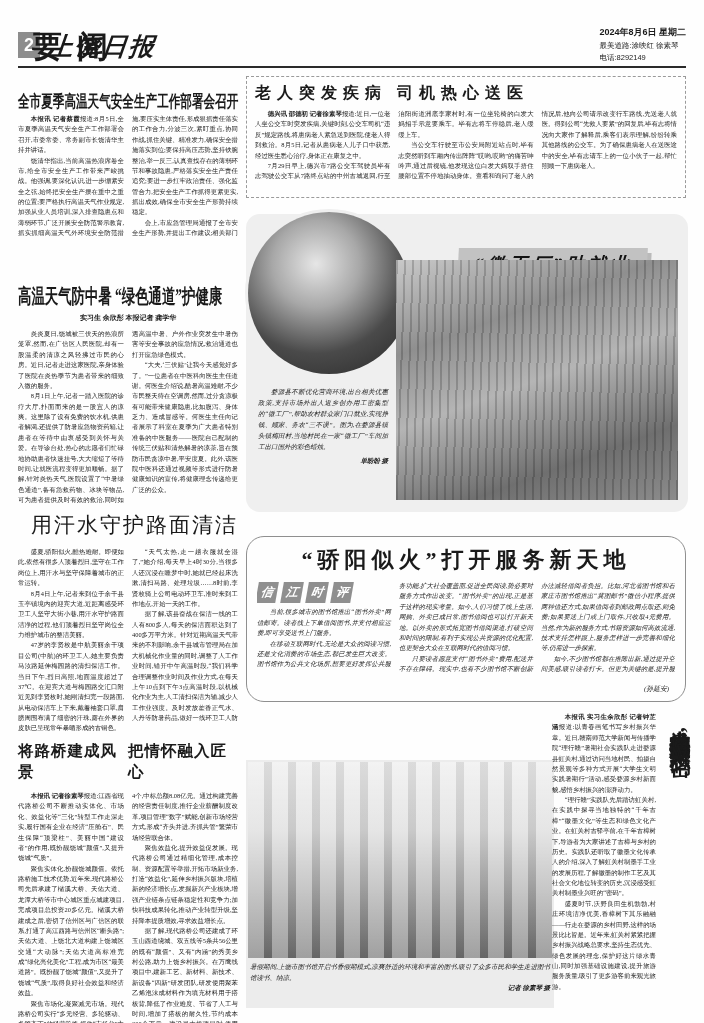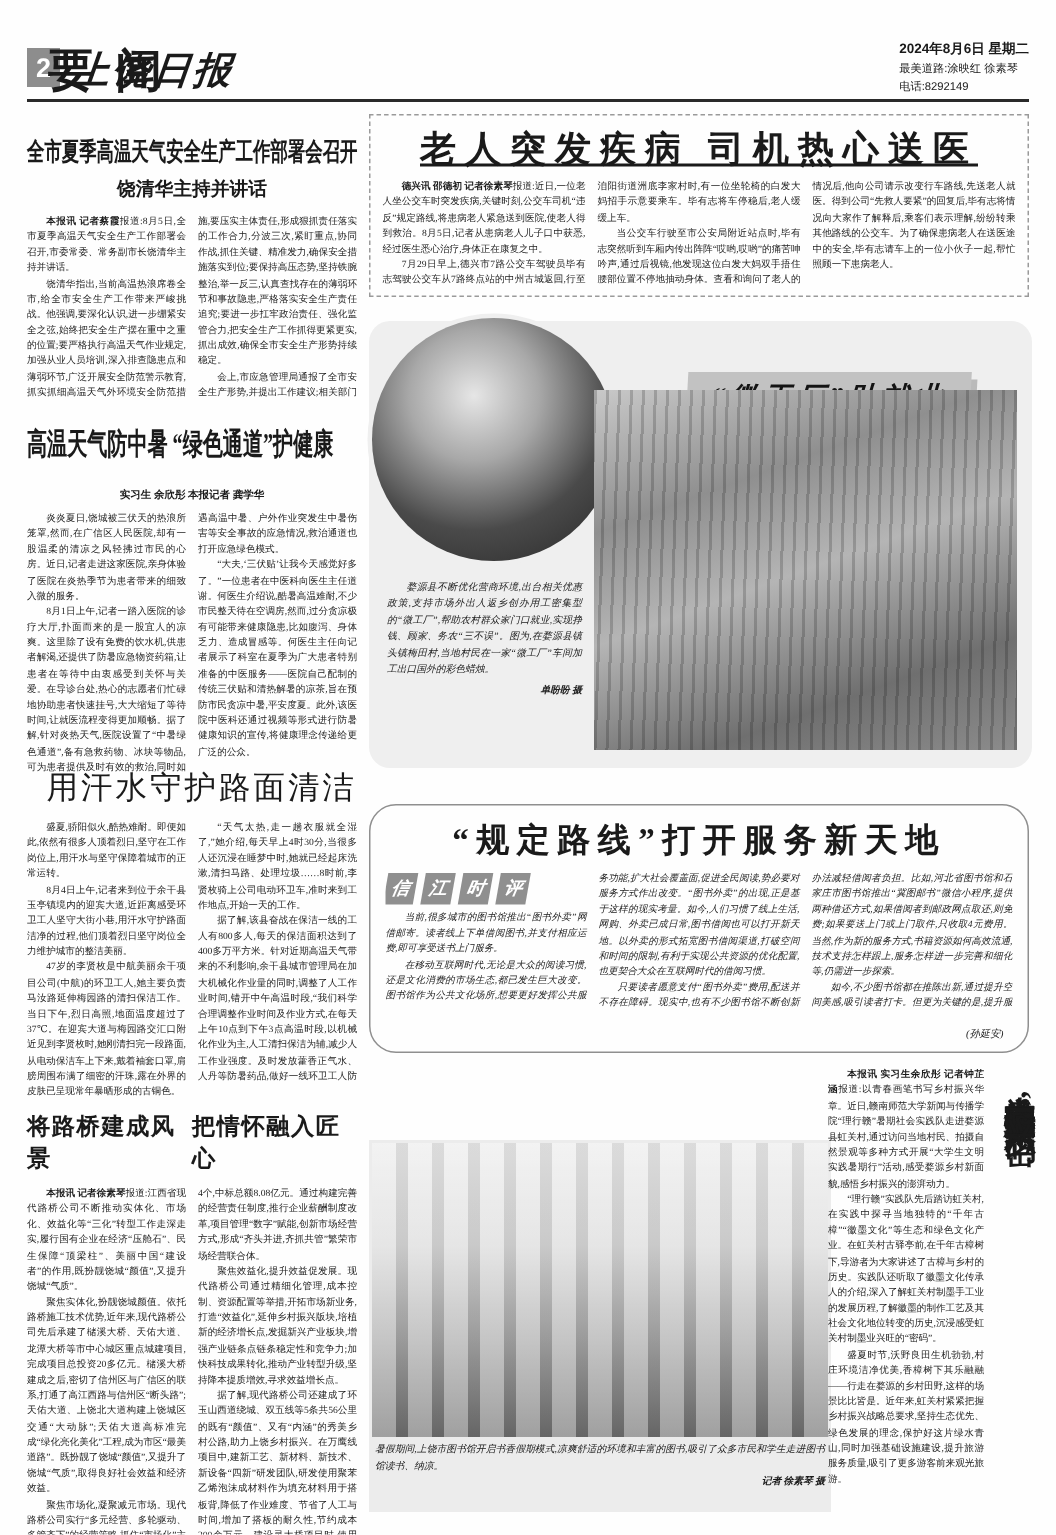--- a/index.html
+++ b/index.html
@@ -35,34 +35,34 @@
   
   .leftcol{position:absolute;left:18px;top:91px;width:220px;height:949px;}
   .artA{position:absolute;left:0;top:0;width:220px;}
   .artA .h1{font-size:11.6px;font-weight:900;white-space:nowrap;transform:scaleY(1.45);
     transform-origin:top left;letter-spacing:0;}
   .artA .h2{font-size:12.5px;font-weight:bold;text-align:center;margin-top:12px;}
   .artA .bt{height:128px;margin-top:8px;}
   .artB{position:absolute;left:0;top:192px;width:220px;}
   .artB .h1{font-size:13.4px;font-weight:900;white-space:nowrap;transform:scaleY(1.5);
     transform-origin:top left;}
-  .artB .by{font-size:7px;text-align:center;margin-top:24px;font-weight:bold;}
+  .artB .by{font-size:7px;text-align:center;margin-top:12px;font-weight:bold;}
   .artB .bt{height:186px;margin-top:6px;}
   .artC{position:absolute;left:0;top:420px;width:220px;}
   .artC .h1{font-size:21px;font-weight:400;text-align:right;letter-spacing:2px;}
   .artC .bt{height:188px;margin-top:8px;}
   .artD{position:absolute;left:0;top:650px;width:220px;}
   .artD .hrow{display:flex;justify-content:space-between;}
   .artD .hrow div{font-size:15.5px;font-weight:900;letter-spacing:1px;}
   .artD .bt{height:258px;margin-top:8px;}
 
   
   .busbox{position:absolute;left:246px;top:76px;width:440px;height:122px;
     border:1px dashed #9a9a9a;padding:4px 8px;box-sizing:border-box;}
-  .busbox .h1{font-size:24px;font-weight:900;text-align:center;letter-spacing:6px;margin:2px 0 5px;text-decoration:underline;}
+  .busbox .h1{font-size:16px;font-weight:900;letter-spacing:6px;margin:2px 0 5px;}
   .busbox .bt{height:76px;}
 
   
   .mfcard{position:absolute;left:246px;top:214px;width:442px;height:298px;
     background:#efefef;border-radius:14px;}
   .mfcircle{position:absolute;left:2px;top:-2px;width:162px;height:162px;border-radius:50%;
     background:radial-gradient(circle at 42% 32%, #e6e6e6 0%, #a8a8a8 30%, #4a4a4a 62%, #262626 100%);
     box-shadow:0 0 0 3px #efefef;}
   .mflabel{position:absolute;left:212px;top:34px;padding:4px 16px;background:#c2c2c2;
     color:#141414;font-weight:900;font-style:italic;font-size:19px;letter-spacing:3px;
@@ -112,21 +112,20 @@
     <div class="e">最美道路:涂映红 徐素琴</div>
     <div class="e">电话:8292149</div>
   </div>
 </div>
 <div class="hdr-rule"></div>
 
 <div class="leftcol">
 
   <div class="artA">
     <div class="h1">全市夏季高温天气安全生产工作部署会召开</div>
-    <div class="h2">饶清华主持并讲话</div>
     <div class="bt c2">
       <p><b>本报讯 记者蔡霞</b><span>报道:8月5日,全市夏季高温天气安全生产工作部署会召开,市委常委、常务副市长饶清华主持并讲话。</span></p>
       <p>饶清华指出,当前高温热浪席卷全市,给全市安全生产工作带来严峻挑战。他强调,要深化认识,进一步绷紧安全之弦,始终把安全生产摆在重中之重的位置;要严格执行高温天气作业规定,加强从业人员培训,深入排查隐患点和薄弱环节,广泛开展安全防范警示教育,抓实抓细高温天气外环境安全防范措施,要压实主体责任,形成狠抓责任落实的工作合力,分波三次,紧盯重点,协同作战,抓住关键、精准发力,确保安全措施落实到位;要保持高压态势,坚持铁腕整治,举一反三,认真查找存在的薄弱环节和事故隐患,严格落实安全生产责任追究;要进一步扛牢政治责任、强化监管合力,把安全生产工作抓得更紧更实,抓出成效,确保全市安全生产形势持续稳定。</p>
       <p>会上,市应急管理局通报了全市安全生产形势,并提出工作建议;相关部门围绕本行业领域夏季高温安全生产工作发言。</p>
     </div>
   </div>
 
   <div class="artB">
     <div class="h1">高温天气防中暑 “绿色通道”护健康</div>
     <div class="by">实习生 余欣彤 本报记者 龚学华</div>
@@ -178,21 +177,21 @@
   <div class="mfcircle"></div>
   <div class="mflabel">“微工厂”助就业</div>
   <div class="mfphoto"></div>
   <div class="mfcaption">
     <p>婺源县不断优化营商环境,出台相关优惠政策,支持市场外出人返乡创办用工密集型的“微工厂”,帮助农村群众家门口就业,实现挣钱、顾家、务农“三不误”。图为,在婺源县镇头镇梅田村,当地村民在一家“微工厂”车间加工出口国外的彩色蜡烛。</p>
     <div class="mfcredit">单盼盼 摄</div>
   </div>
 </div>
 
 <div class="cmcard">
-  <div class="h1">“规定路线”打开服务新天地</div>
+  <div class="h1">“骄阳似火”打开服务新天地</div>
   <div class="bt c3 it">
     <div class="cmlogo">
       <span>信</span><span>江</span><span>时</span><span>评</span>
     </div>
     <p>当前,很多城市的图书馆推出“图书外卖”网借邮寄。读者线上下单借阅图书,并支付相应运费,即可享受送书上门服务。</p>
     <p>在移动互联网时代,无论是大众的阅读习惯,还是文化消费的市场生态,都已发生巨大改变。图书馆作为公共文化场所,想要更好发挥公共服务功能,扩大社会覆盖面,促进全民阅读,势必要对服务方式作出改变。“图书外卖”的出现,正是基于这样的现实考量。如今,人们习惯了线上生活,网购、外卖已成日常,图书借阅也可以打开新天地。以外卖的形式拓宽图书借阅渠道,打破空间和时间的限制,有利于实现公共资源的优化配置,也更契合大众在互联网时代的借阅习惯。</p>
     <p>只要读者愿意支付“图书外卖”费用,配送并不存在障碍。现实中,也有不少图书馆不断创新办法减轻借阅者负担。比如,河北省图书馆和石家庄市图书馆推出“冀图邮书”微信小程序,提供两种借还方式,如果借阅者到邮政网点取还,则免费;如果要送上门或上门取件,只收取4元费用。当然,作为新的服务方式,书籍资源如何高效流通,技术支持怎样跟上,服务怎样进一步完善和细化等,仍需进一步探索。</p>
     <p>如今,不少图书馆都在推陈出新,通过提升空间美感,吸引读者打卡。但更为关键的是,提升服务水平,厚植文化底蕴,让知识触手可及,让阅读无处不在,才是吸引读者的法宝。无论是送书上门,还是延长开放时间,推出“深夜书房”服务,又或是书店、图书馆开进社区等公共场所,都打破了传统的阅读限制,让知识更高效地流转起来。借阅服务是否便利、人性化,成为评价图书馆服务水平高低的重要指标。</p>
 
   </div>

